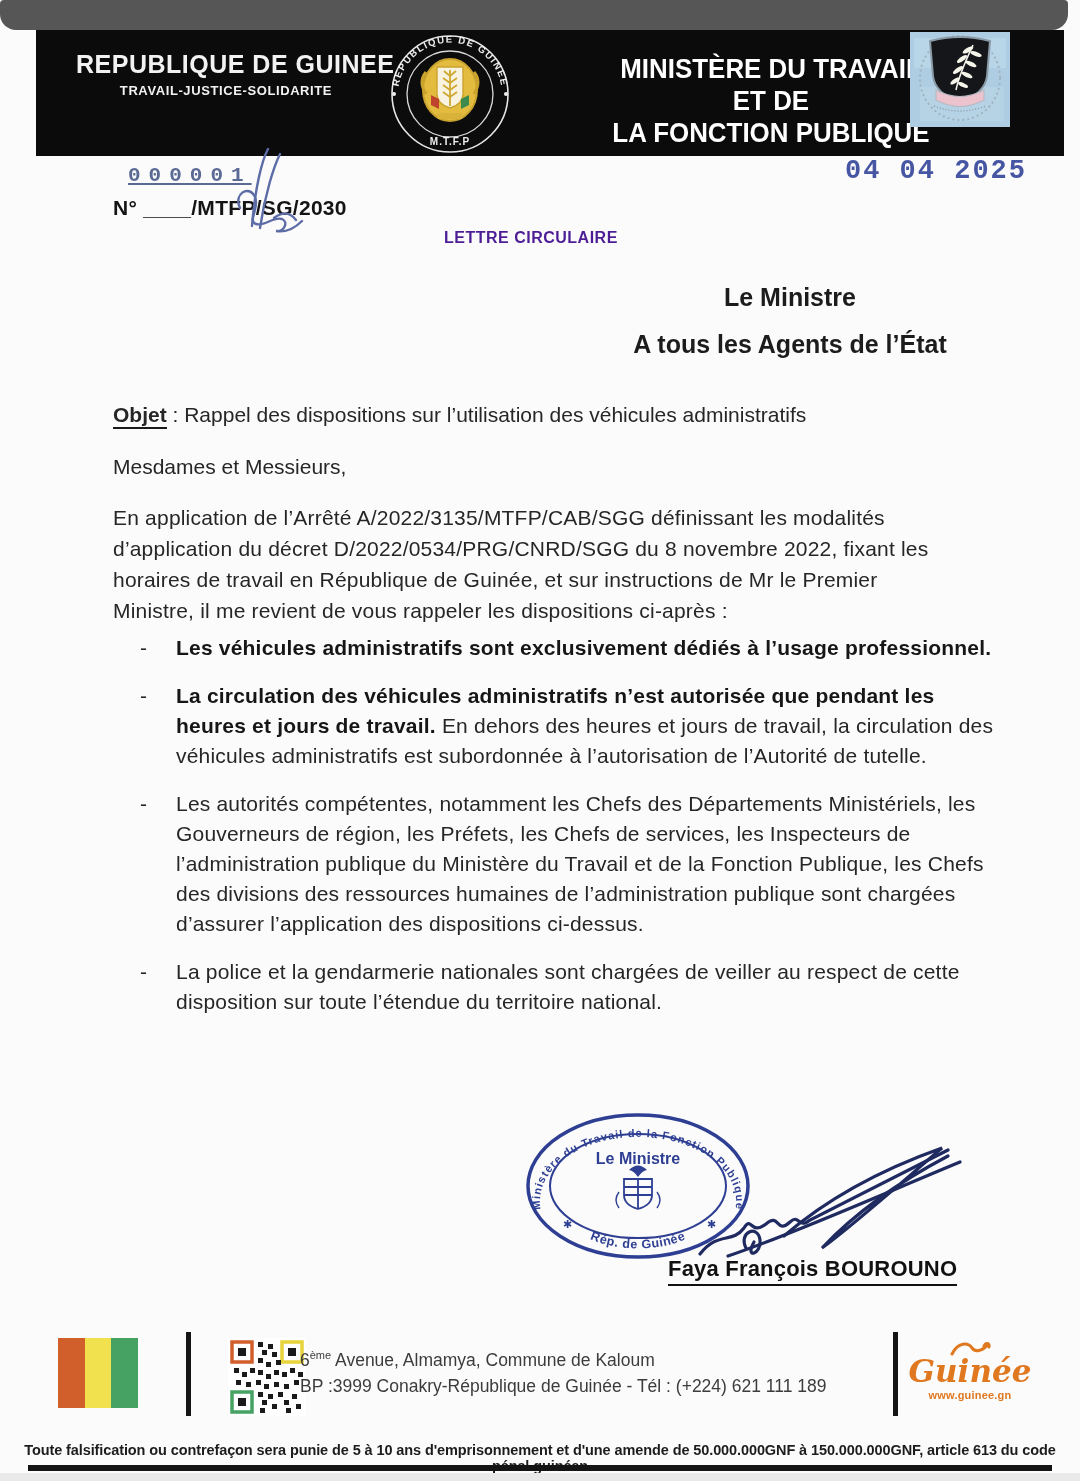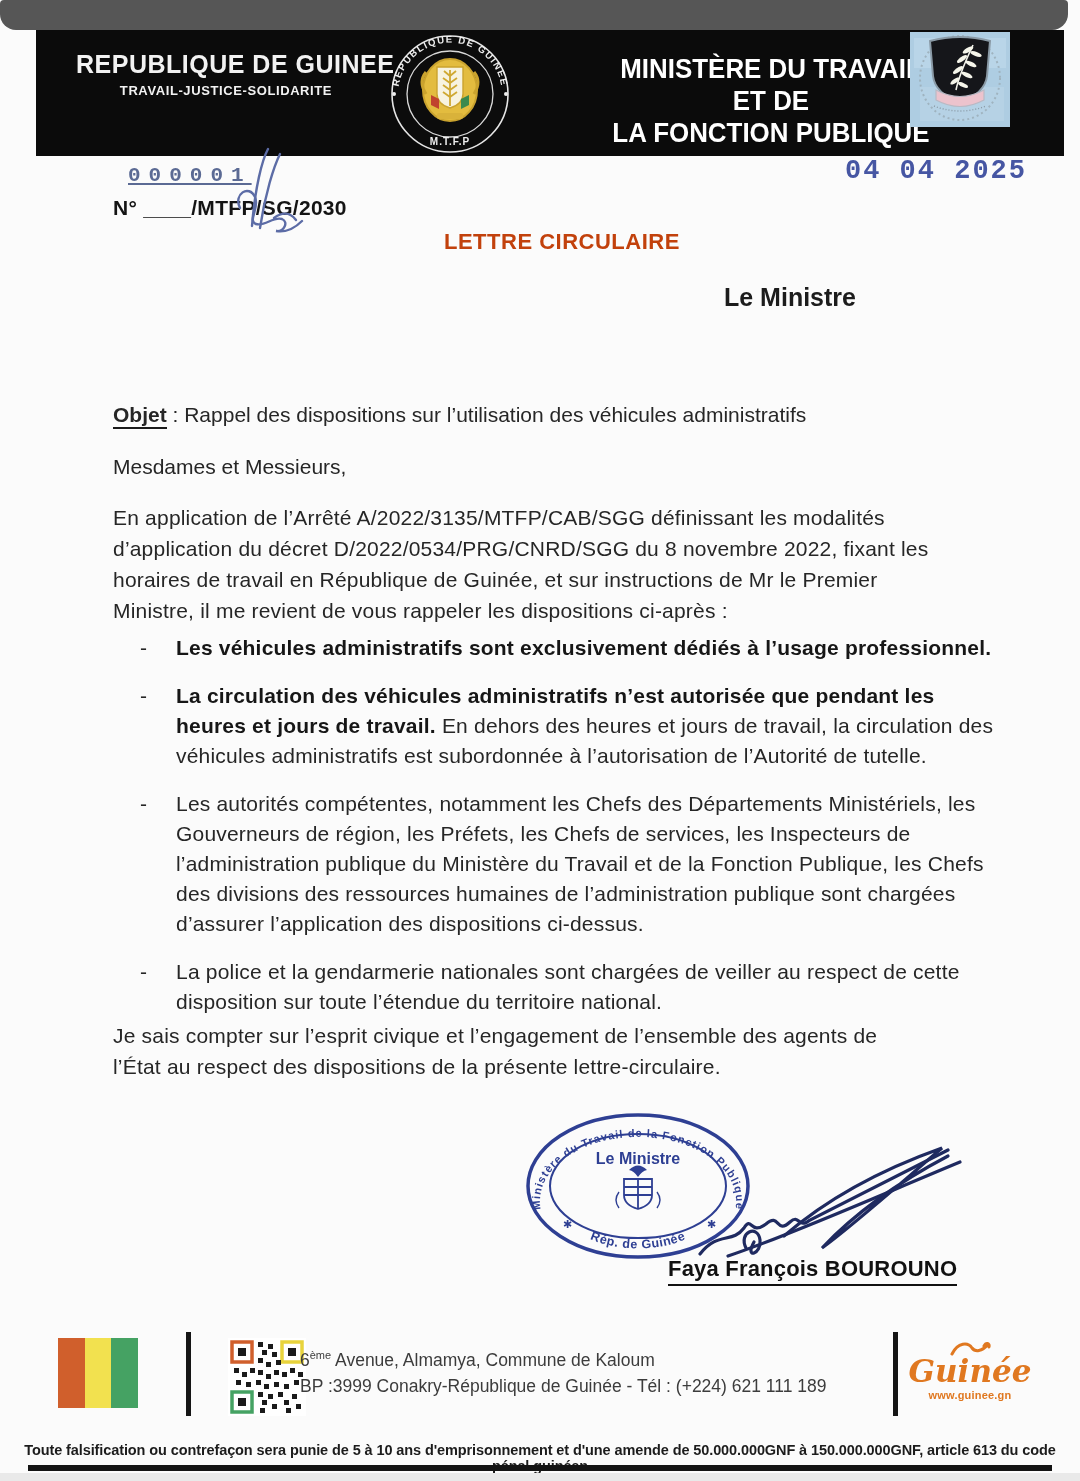--- a/index.html
+++ b/index.html
@@ -18,21 +18,21 @@
   .min-block{position:absolute;left:560px;top:24px;width:350px;text-align:center;color:#fff;font-weight:bold;font-size:27px;line-height:1.18;transform:scaleX(.96);}
 
   
   .stamp-number{position:absolute;left:128px;top:164px;font-family:"Liberation Mono",monospace;font-weight:bold;font-size:21px;letter-spacing:8px;color:#5b6a94;text-decoration:underline;}
   .ref-line{position:absolute;left:113px;top:196px;font-size:21px;font-weight:bold;color:#141414;letter-spacing:.3px;}
   .conakry{position:absolute;left:733px;top:176px;font-size:21px;color:#262626;}
   .dotline{display:inline-block;width:168px;border-bottom:2px dotted #3a3a3a;height:16px;margin-left:1px;}
   .date-stamp{position:absolute;left:845px;top:156px;font-family:"Liberation Mono",monospace;font-weight:bold;font-size:27px;letter-spacing:2px;color:#4656a3;}
 
   
-  .doc-type{position:absolute;left:444px;top:229px;font-size:22px;font-weight:bold;letter-spacing:.5px;color:#c2410c;}
+  .doc-type{position:absolute;left:444px;top:229px;font-size:16px;font-weight:bold;letter-spacing:.5px;color:#4c1d95;}
   .t-from{position:absolute;left:600px;top:283px;width:380px;text-align:center;font-size:25px;font-weight:bold;color:#1c1c1c;}
   .t-to{position:absolute;left:600px;top:330px;width:380px;text-align:center;font-size:25px;font-weight:bold;color:#1c1c1c;}
 
   
   .objet{position:absolute;left:113px;top:403px;font-size:21px;color:#262626;}
   .objet b{border-bottom:2.5px solid #1a1a1a;padding-bottom:1px;}
   .salutation{position:absolute;left:113px;top:455px;font-size:21px;color:#262626;text-align:center;}
   .para{position:absolute;left:113px;width:905px;font-size:21px;line-height:31px;color:#262626;white-space:pre-line;letter-spacing:.2px;}
   .p-intro{top:502px;}
   .p-close{top:1020px;}
@@ -129,20 +129,21 @@
       <path d="M30,80 C33,42 40,14 46,3"></path>
       <path d="M38,82 C43,48 52,20 58,8"></path>
       <path d="M18,62 c-7,-14 9,-24 15,-11 c5,11 -8,24 1,27 c9,3 17,-8 26,-5 c7,3 2,13 -6,12 c12,2 20,-4 26,-10"></path>
       <path d="M52,72 c8,-6 16,-6 22,2"></path>
     </g>
   </svg>
   <div class="date-stamp">04 04 2025</div>
 
   <div class="doc-type">LETTRE CIRCULAIRE</div>
   <div class="t-from">Le Ministre</div>
+  <div class="t-to">A tous les Agents de l’État</div>
 
   <div class="objet"><b>Objet</b><span> : Rappel des dispositions sur l’utilisation des véhicules administratifs</span></div>
   <div class="salutation">Mesdames et Messieurs,</div>
   <div class="para p-intro">En application de l’Arrêté A/2022/3135/MTFP/CAB/SGG définissant les modalités
 d’application du décret D/2022/0534/PRG/CNRD/SGG du 8 novembre 2022, fixant les
 horaires de travail en République de Guinée, et sur instructions de Mr le Premier
 Ministre, il me revient de vous rappeler les dispositions ci-après :</div>
 
   <div class="bullets">
     <div class="bullet">
@@ -156,22 +157,20 @@
     <div class="bullet">
       <div class="dash">-</div>
       <div class="txt"><b></b><span>Les autorités compétentes, notamment les Chefs des Départements Ministériels, les Gouverneurs de région, les Préfets, les Chefs de services, les Inspecteurs de l’administration publique du Ministère du Travail et de la Fonction Publique, les Chefs des divisions des ressources humaines de l’administration publique sont chargées d’assurer l’application des dispositions ci-dessus.</span></div>
     </div>
     <div class="bullet">
       <div class="dash">-</div>
       <div class="txt"><b></b><span>La police et la gendarmerie nationales sont chargées de veiller au respect de cette disposition sur toute l’étendue du territoire national.</span></div>
     </div>
   </div>
 
-  <div class="para p-close">Je sais compter sur l’esprit civique et l’engagement de l’ensemble des agents de
-l’État au respect des dispositions de la présente lettre-circulaire.</div>
 
   <svg class="abs" style="left:523px;top:1110px;" width="232" height="152" viewBox="0 0 232 152">
     <ellipse cx="115" cy="76" rx="110" ry="71" fill="none" stroke="#2e3f93" stroke-width="3.5"></ellipse>
     <ellipse cx="115" cy="76" rx="88" ry="52" fill="none" stroke="#2e3f93" stroke-width="2"></ellipse>
     <defs>
       <path id="stArcTop" d="M 18 100 A 98 64 0 1 1 212 100" fill="none"></path>
       <path id="stArcBot" d="M 50 119 A 82 50 0 0 0 180 119" fill="none"></path>
     </defs>
     <text font-size="11" font-weight="bold" fill="#2e3f93" letter-spacing="1" font-family="Liberation Sans,sans-serif">
       <textPath href="#stArcTop" startOffset="50%" text-anchor="middle">Ministère du Travail de la Fonction Publique</textPath>

